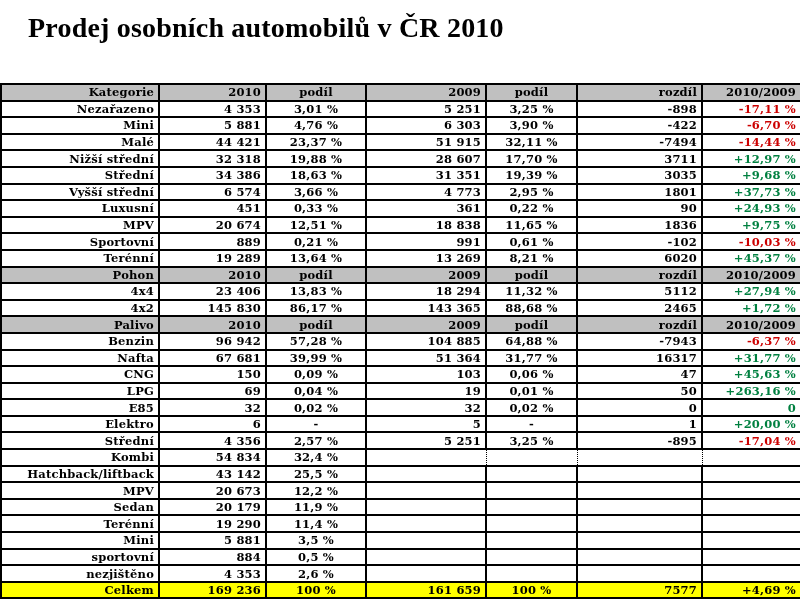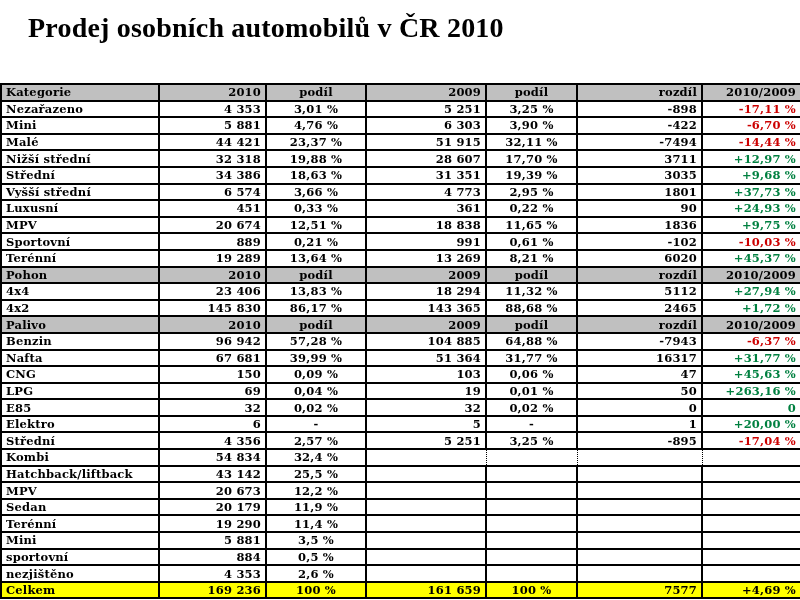--- a/index.html
+++ b/index.html
@@ -37,21 +37,21 @@
   table.sales td {
     height: 14.6px;
     line-height: 14px;
     padding: 0 4px;
     border: 2px solid #000;
     background: #fff;
     overflow: hidden;
     white-space: nowrap;
   }
   
-  table.sales td:nth-child(1) { text-align: left; }
+  table.sales td:nth-child(1) { text-align: right; }
   table.sales td:nth-child(2),
   table.sales td:nth-child(4),
   table.sales td:nth-child(6),
   table.sales td:nth-child(7) { text-align: right; }
   table.sales td:nth-child(3),
   table.sales td:nth-child(5) { text-align: center; }
 
   
   tr.sec td { background: #c0c0c0; }
   

